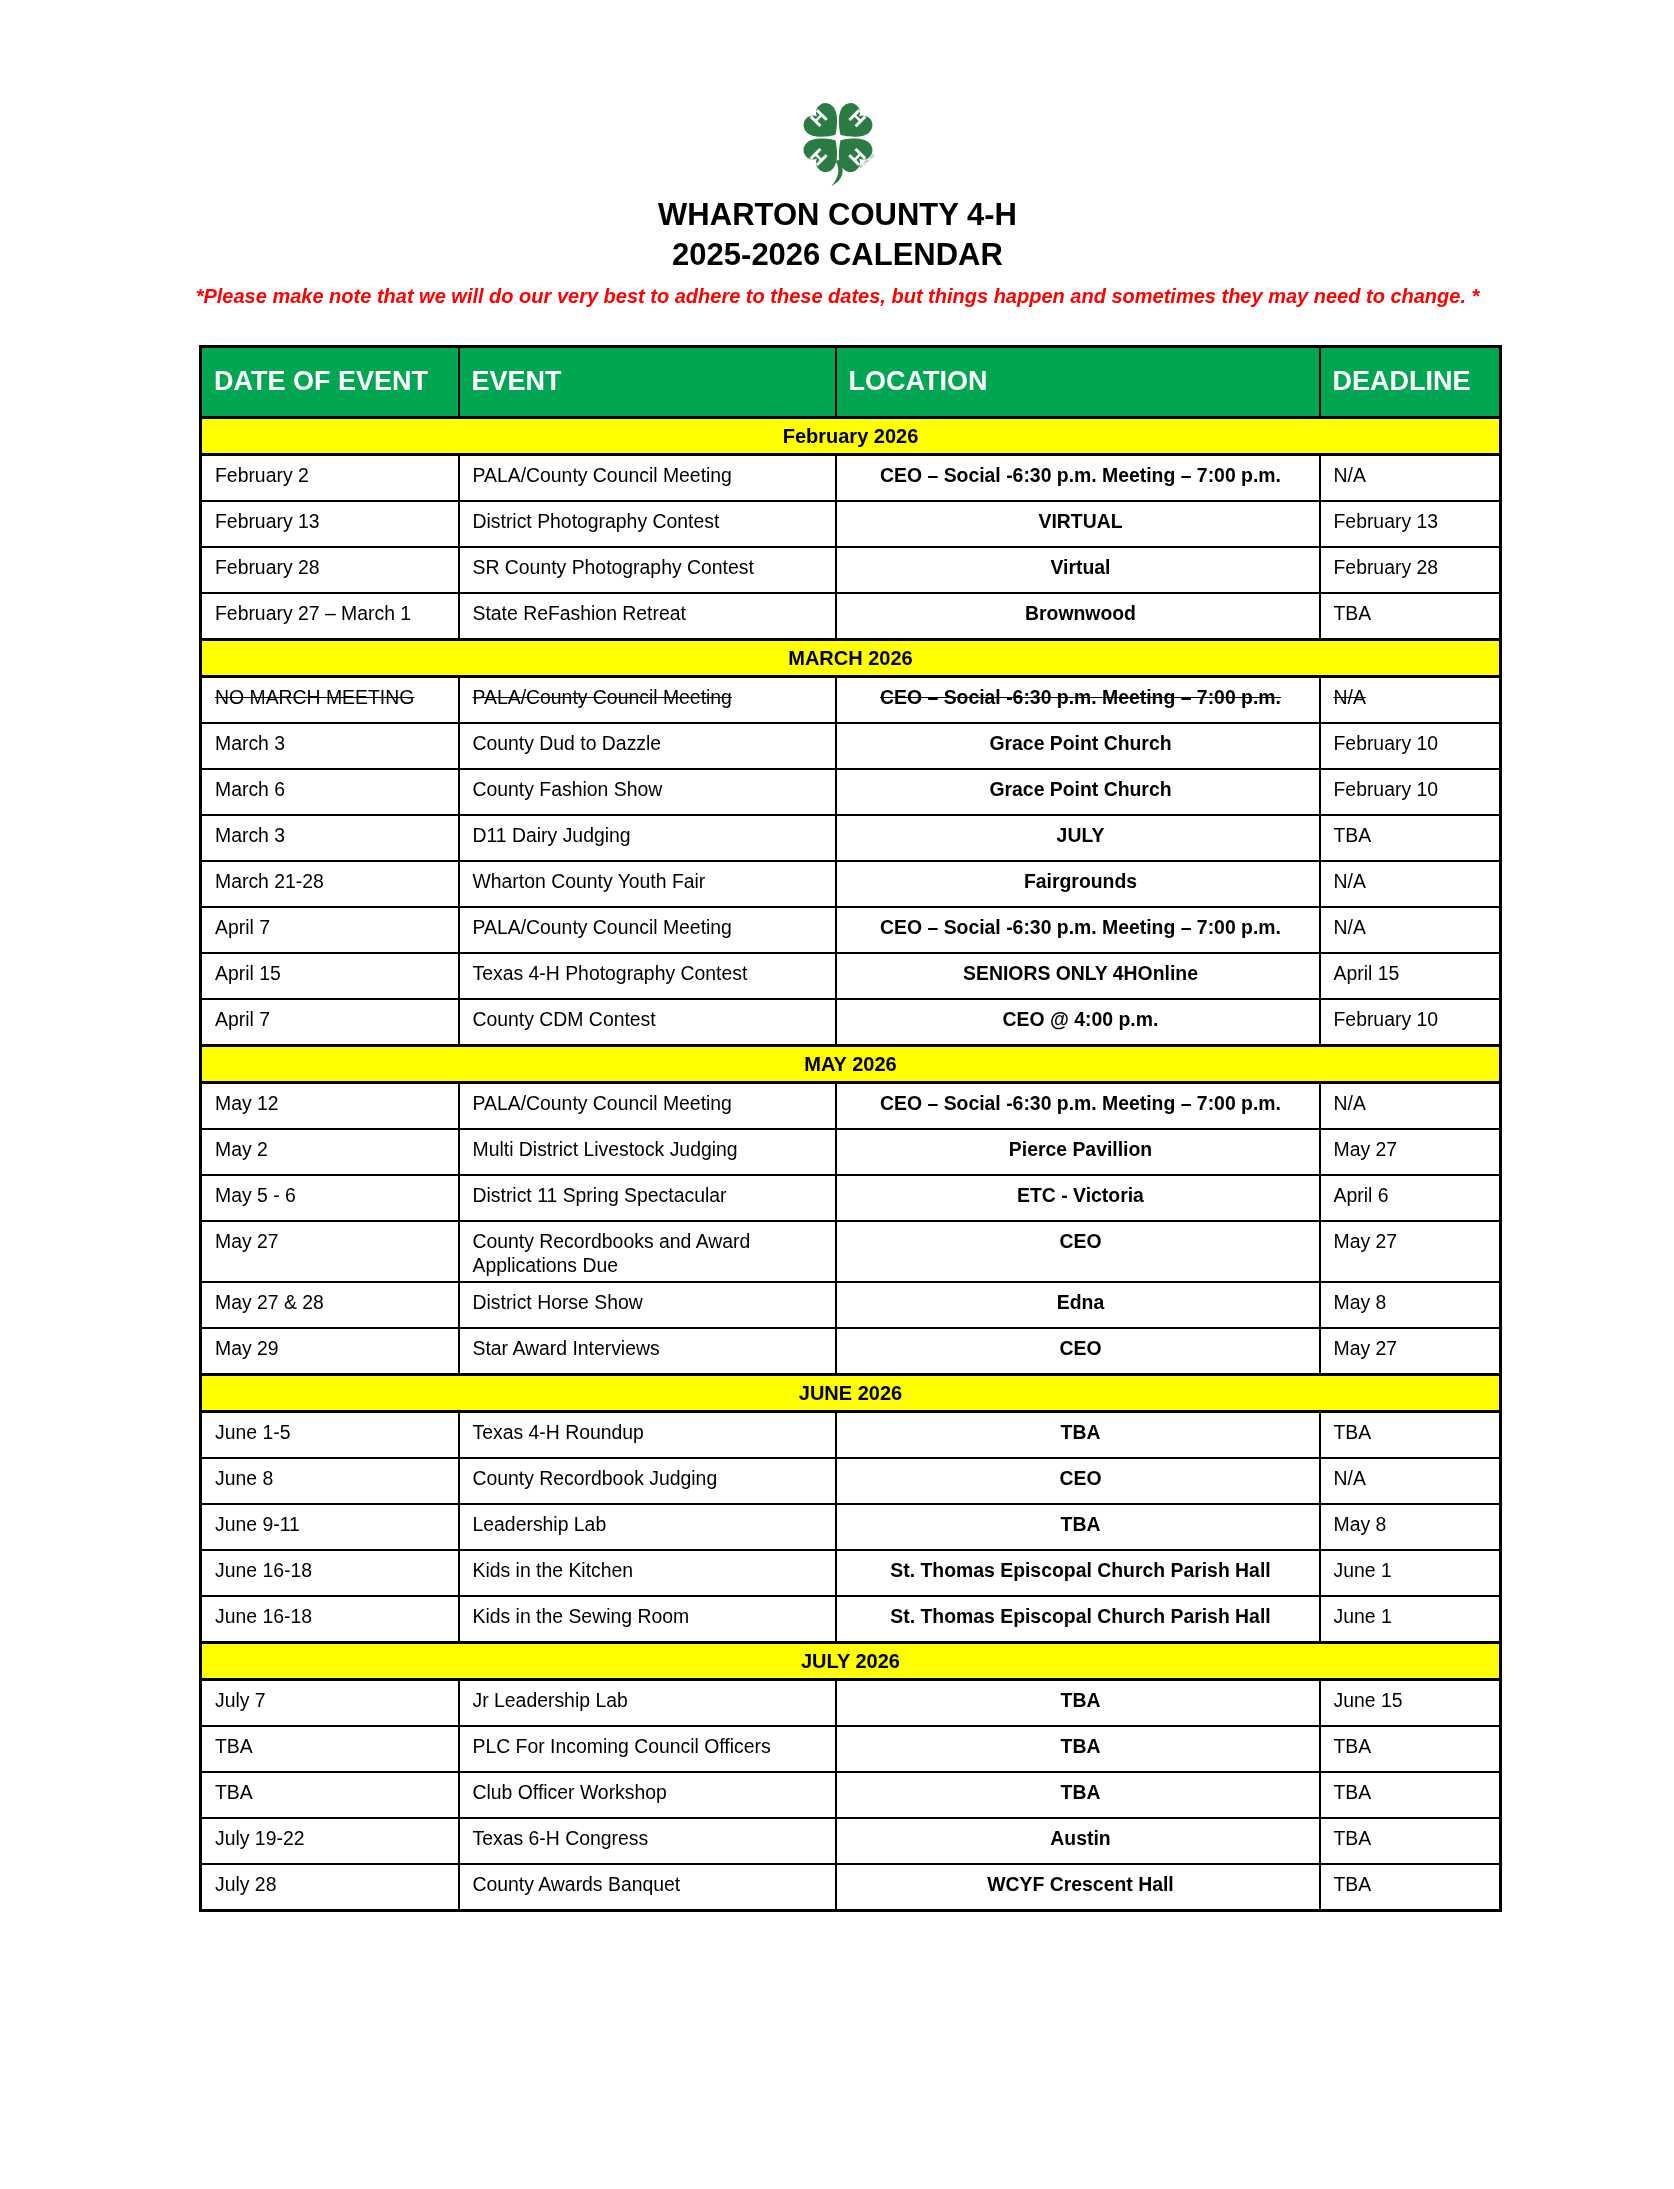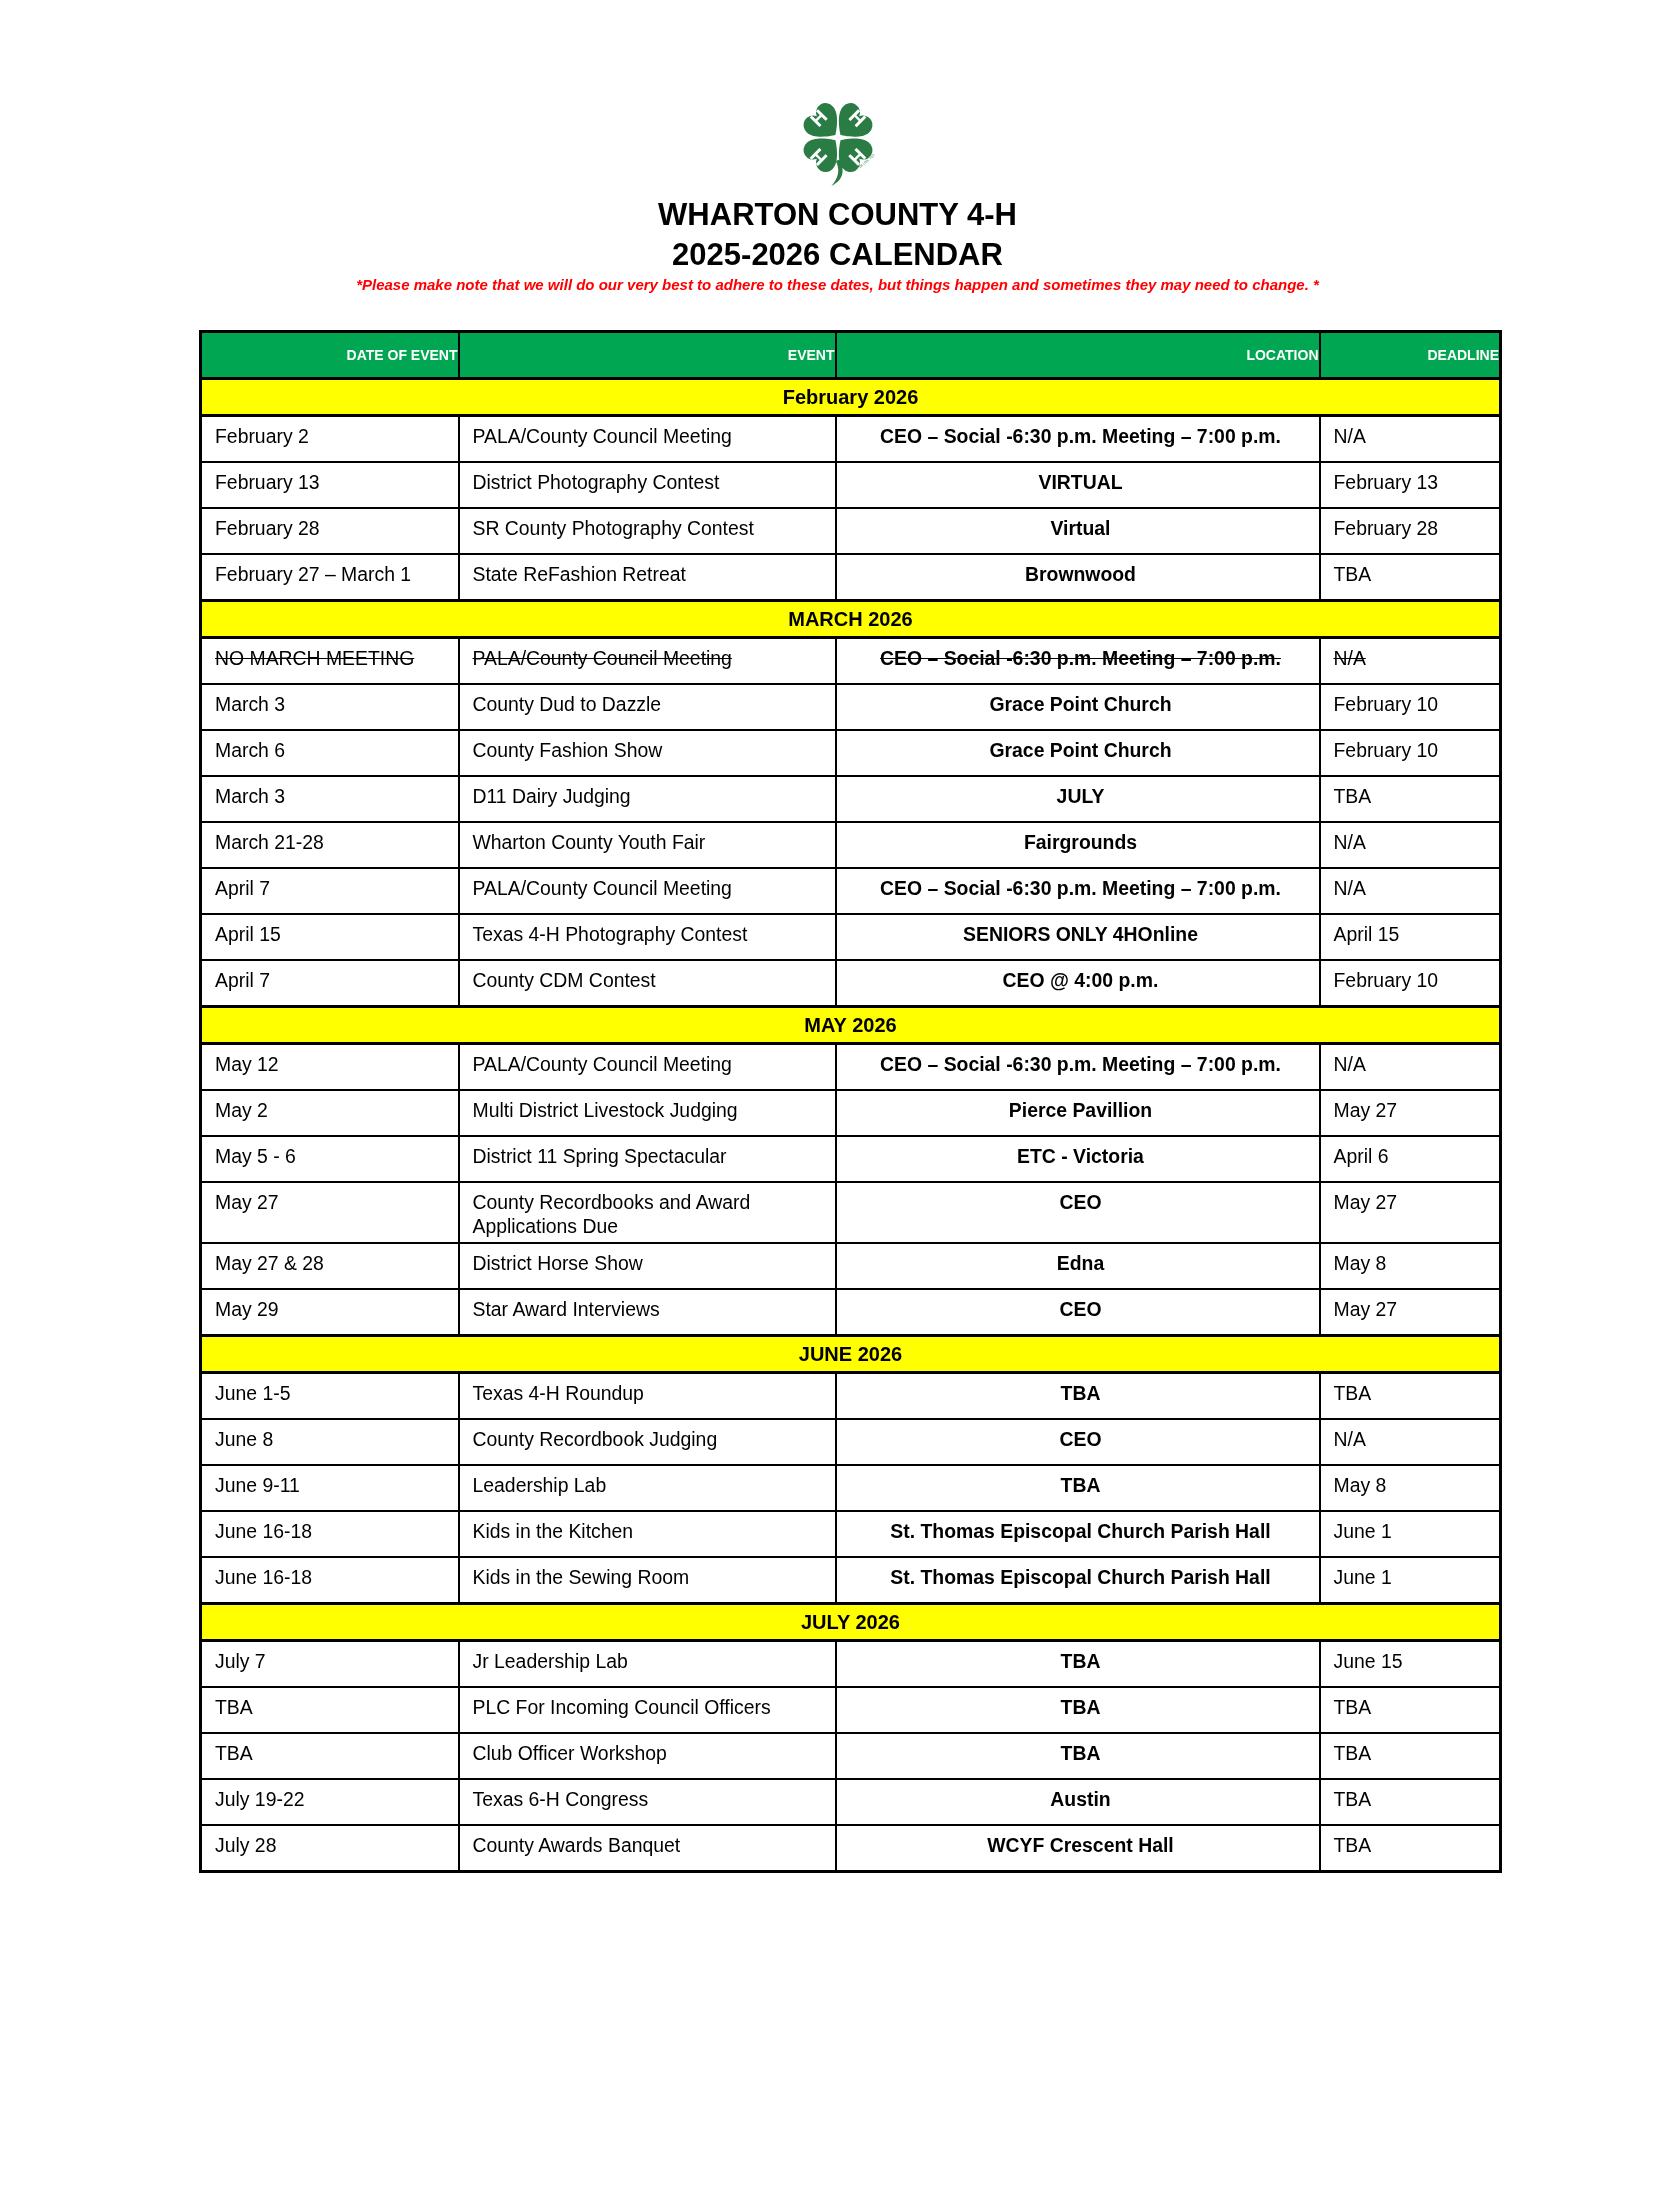--- a/index.html
+++ b/index.html
@@ -18,36 +18,36 @@
   }
   .header-block{text-align:center;padding-top:88px;}
   .logo-svg{width:88px;height:105px;display:block;margin:0 auto 2px auto;}
   .title{
     font-size:31px;font-weight:bold;line-height:1.3;
     font-family:"Liberation Sans", sans-serif;
   }
   .note{
     color:var(--red);
     font-style:italic;font-weight:bold;
-    font-size:15px;
+    font-size:20px;margin-top:9px;
   }
   table.cal{
     border-collapse:collapse;
     table-layout:fixed;
     margin:37px 0 0 199px;
     width:1299px;
     border:3px solid #000;
   }
   .cal th{
     background:var(--green);
     color:#fff;
-    font-size:14px;font-weight:bold;
+    font-size:27px;font-weight:bold;
     border:2px solid #000;
-    height:44px;text-align:right;vertical-align:middle;
-    padding:0;
+    height:44px;text-align:left;vertical-align:middle;
+    padding:12px;
   }
   .cal td{
     border:2px solid #000;
     font-size:19.4px;
     padding:7px 10px 4px 13px;
     vertical-align:top;
     height:33px;
     line-height:1.25;
   }
   .cal td.band{

